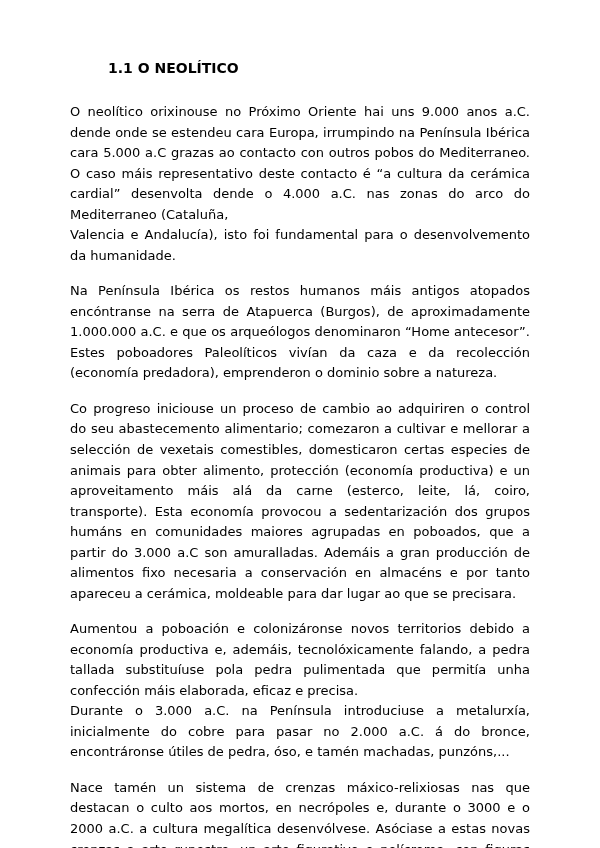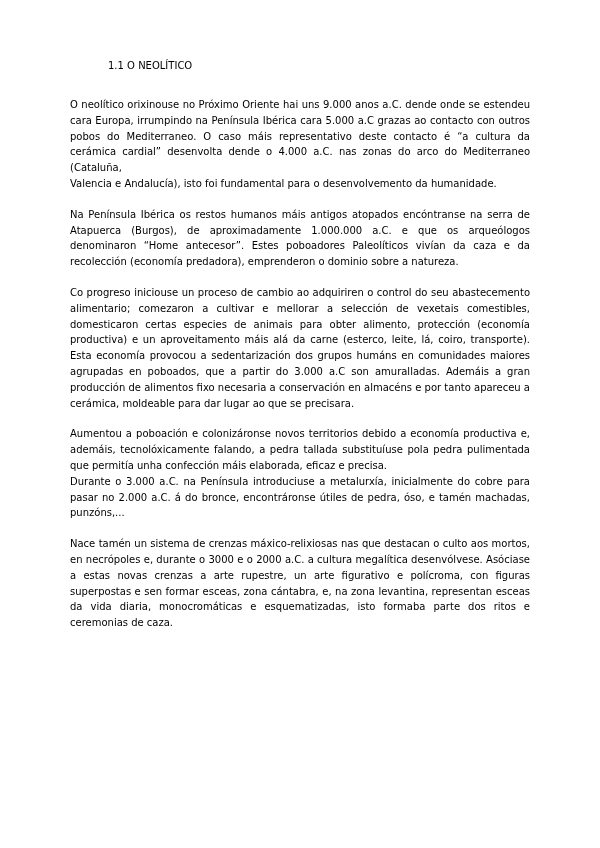--- a/index.html
+++ b/index.html
@@ -15,27 +15,27 @@
   }
   .page {
     box-sizing: border-box;
     width: 600px;
     height: 848px;
     background: #ffffff;
     padding: 60px 70px 20px 70px;
     overflow: hidden;
   }
   .doc-title {
-    font-size: 10px;
-    font-weight: normal;
+    font-size: 14px;
+    font-weight: bold;
     margin: 0 0 26px 38px;
     color: #000000;
   }
   .par {
-    font-size: 10px;
+    font-size: 13px;
     line-height: 1.58;
     text-align: justify;
     white-space: pre-wrap;
     margin: 0 0 15px 0;
     color: #000000;
   }
 </style>
 </head>
 <body>
 

